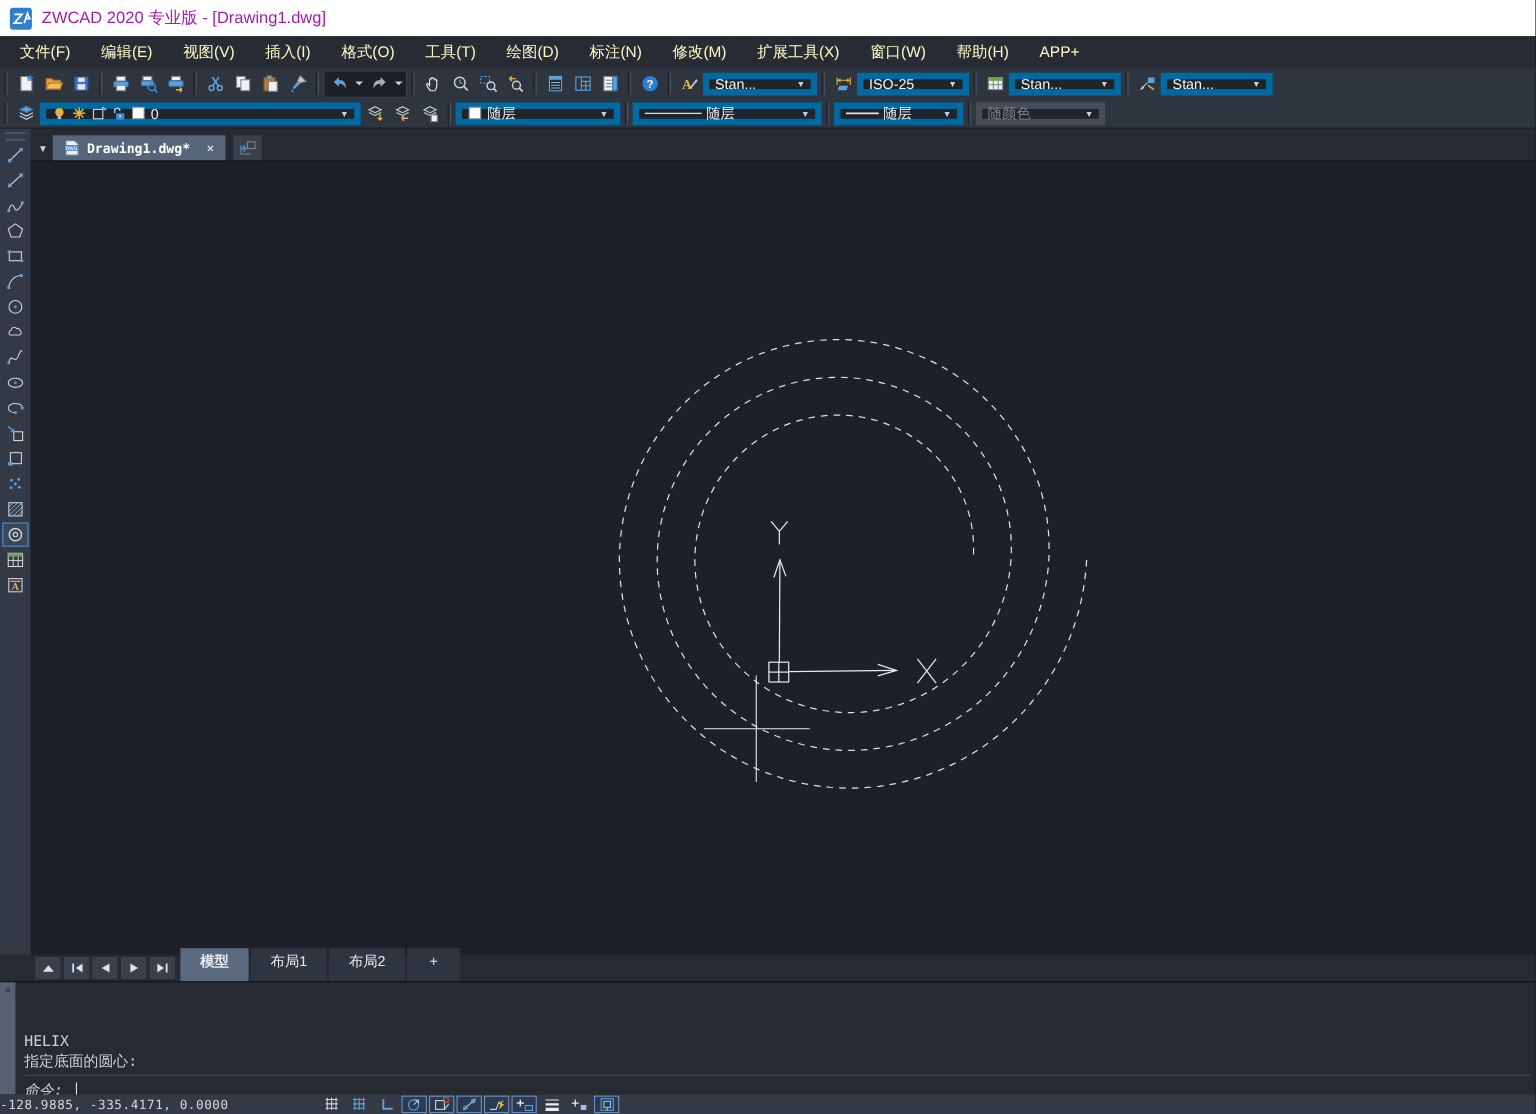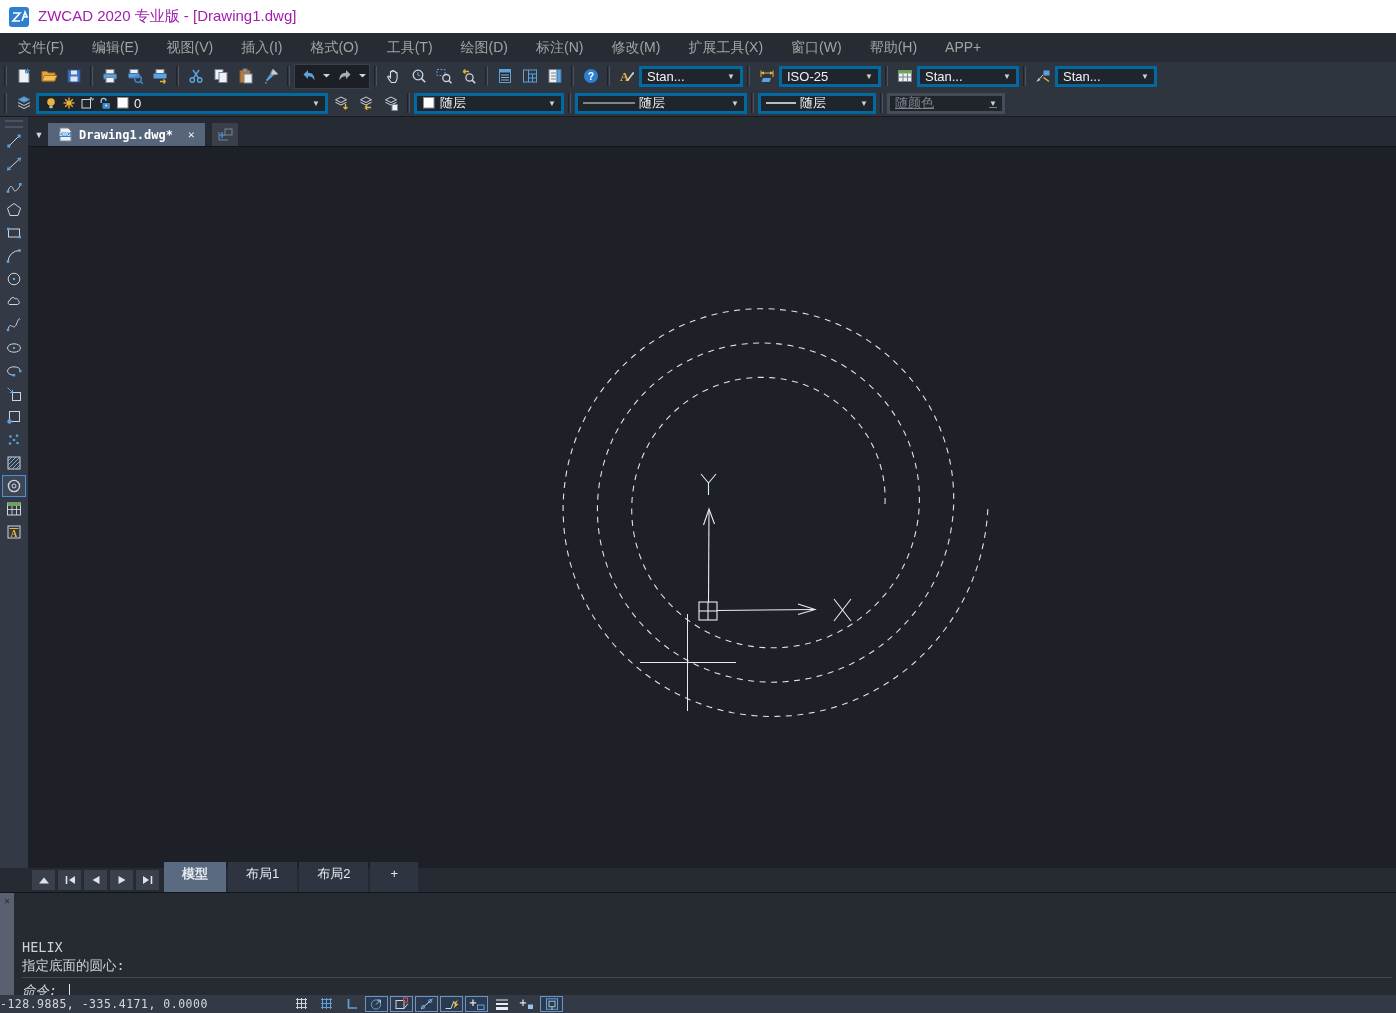--- a/index.html
+++ b/index.html
@@ -8,38 +8,38 @@
   #app { position:relative; width:1396px; height:1013px; }
 
   
   .titlebar { position:absolute; top:0; left:0; right:0; height:33px; background:#ffffff;
     display:flex; align-items:center; padding-left:8px; gap:8px; }
   .apptitle { font-size:15px; color:#a21caf; }
 
   
   .menubar { position:absolute; top:33px; left:0; right:0; height:29px; background:#262b34;
     display:flex; align-items:center; padding-left:4px; }
-  .menu-item { color:#a3a3a3; font-size:14px; padding:0 14px; height:29px; line-height:29px; cursor:default; }
+  .menu-item { color:#fef9c3; font-size:14px; padding:0 14px; height:29px; line-height:29px; cursor:default; }
 
   
   .tb { position:absolute; left:0; right:0; display:flex; align-items:center; background:#2f353e; }
   #tb1 { top:62px; height:28px; }
   #tb2 { top:90px; height:27px; border-bottom:1px solid #181b20; }
   .tbicons { display:flex; align-items:center; height:100%; }
   .ticon { width:25px; height:23px; display:inline-flex; align-items:center; justify-content:center;
     border-radius:2px; flex:0 0 auto; }
   .sep { width:3px; height:20px; border-left:1px solid #1e222a; border-right:1px solid #4a5160;
     margin:0 4px; flex:0 0 auto; }
   .undoblk { display:flex; align-items:center; background:#1c2026; border:1px solid #3a404a;
     height:25px; padding:0 1px; }
   .dropicon { width:11px; height:23px; display:inline-flex; align-items:center; justify-content:center; }
-  .dd { height:21px; background:#20242b; border:3px solid #0369a1; color:#eef1f4;
+  .dd { height:21px; background:#20242b; border:6px solid #0369a1; color:#eef1f4;
     display:flex; align-items:center; font-size:13px; padding:0 5px; gap:4px; flex:0 0 auto; }
   .dd .arr { margin-left:auto; font-size:8px; color:#cdd2d9; padding-left:4px; }
-  .dd.disabled { color:#7e848e; border-color:#474d57;text-decoration:underline; }
+  .dd.disabled { color:#7e848e; border-color:#474d57; }
   .ddicon { display:inline-flex; align-items:center; }
 
   
   .doctabs { position:absolute; top:117px; left:28px; right:0; height:29px; background:#262b33;
     display:flex; align-items:flex-end; padding-left:2px; }
   .tabmenu-btn { width:18px; height:23px; display:flex; align-items:center; justify-content:center;
     color:#cfd4da; font-size:9px; margin-bottom:0; }
   .doctab { background:#57657a; color:#fff; height:23px; display:flex; align-items:center;
     padding:0 10px; gap:7px; font-family:"DejaVu Sans Mono", monospace; font-size:12px; font-weight:bold; }
   .tabclose { color:#f2f4f7; font-size:11px; margin-left:8px; font-weight:bold; }

